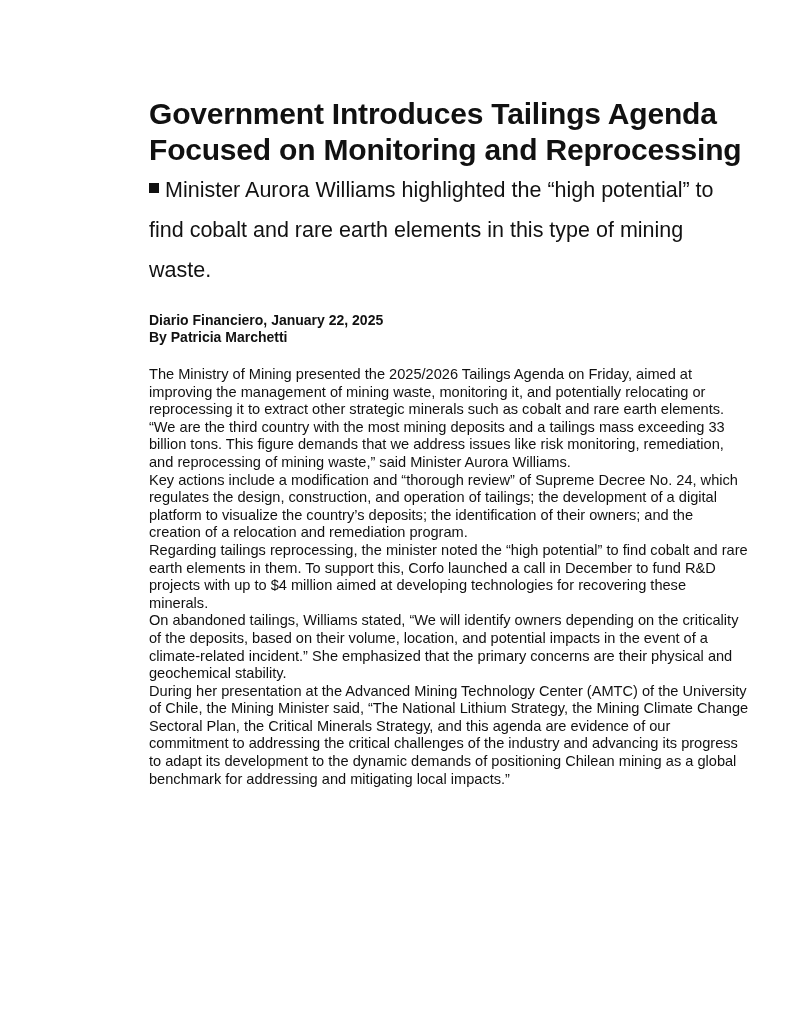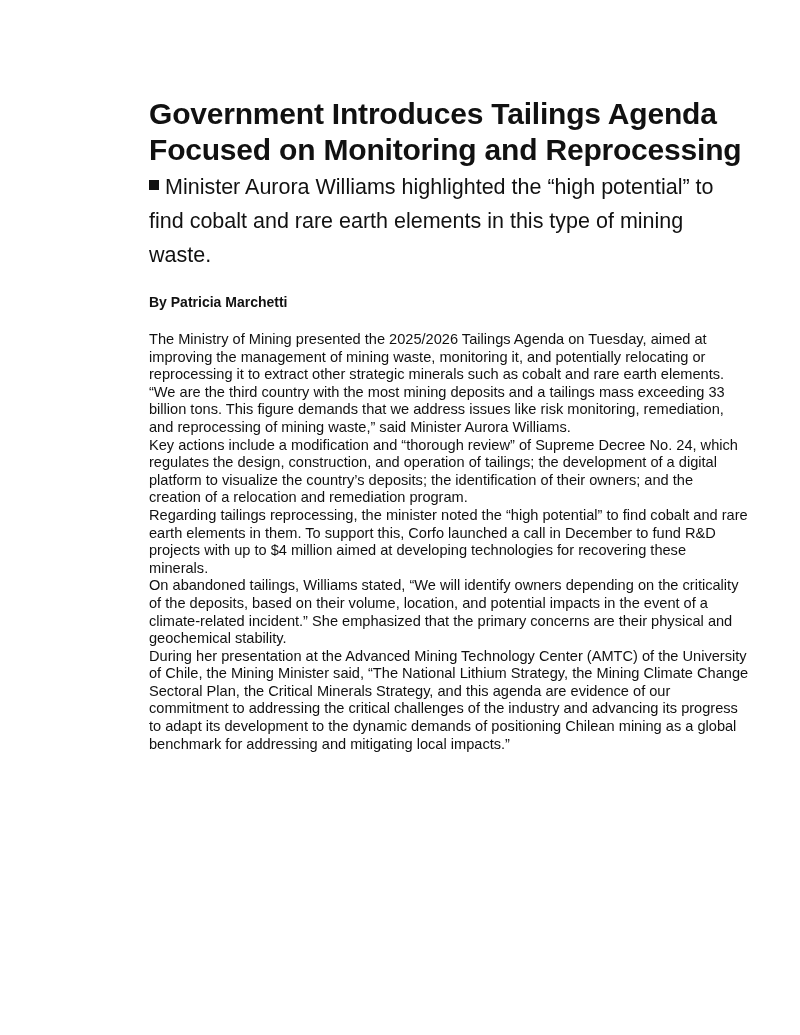--- a/index.html
+++ b/index.html
@@ -6,42 +6,43 @@
     body {
       width: 800px; height: 1035px; position: relative; overflow: hidden;
       font-family: "Liberation Sans", sans-serif; color: #111111;
     }
     .page { position: absolute; left: 101px; top: 96px; width: 600px; margin-left: 48px; }
     h1 {
       margin: 0; font-size: 30px; font-weight: bold; line-height: 36px;
       letter-spacing: -0.2px; color: #111;
     }
     .subtitle {
-      margin: 2px 0 0 0; font-size: 21.5px; line-height: 34px; font-weight: normal; color: #111;
+      margin: 2px 0 0 0; font-size: 21.5px; line-height: 40px; font-weight: normal; color: #111;
     }
     .bullet {
       display: inline-block; width: 10px; height: 10px; background: #111;
       margin-right: 6px; vertical-align: 4px;
     }
     .meta { margin-top: 22px; font-size: 14px; font-weight: bold; line-height: 17px; }
     .body { margin-top: 20px; font-size: 14.6px; line-height: 17.6px; }
     .body p { margin: 0; }
   </style>
 </head>
 <body>
 
 <div class="page">
   <h1>Government Introduces Tailings Agenda Focused on Monitoring and Reprocessing</h1>
   <div class="subtitle">
     <span class="bullet"></span><span>Minister Aurora Williams highlighted the “high potential” to find cobalt and rare earth elements in this type of mining waste.</span>
   </div>
   <div class="meta">
+    <div>Diario Financiero, January 22, 2025</div>
     <div>By Patricia Marchetti</div>
   </div>
   <div class="body">
-    <p>The Ministry of Mining presented the 2025/2026 Tailings Agenda on Tuesday, aimed at improving the management of mining waste, monitoring it, and potentially relocating or reprocessing it to extract other strategic minerals such as cobalt and rare earth elements.</p>
+    <p>The Ministry of Mining presented the 2025/2026 Tailings Agenda on Friday, aimed at improving the management of mining waste, monitoring it, and potentially relocating or reprocessing it to extract other strategic minerals such as cobalt and rare earth elements.</p>
     <p>“We are the third country with the most mining deposits and a tailings mass exceeding 33 billion tons. This figure demands that we address issues like risk monitoring, remediation, and reprocessing of mining waste,” said Minister Aurora Williams.</p>
     <p>Key actions include a modification and “thorough review” of Supreme Decree No. 24, which regulates the design, construction, and operation of tailings; the development of a digital platform to visualize the country’s deposits; the identification of their owners; and the creation of a relocation and remediation program.</p>
     <p>Regarding tailings reprocessing, the minister noted the “high potential” to find cobalt and rare earth elements in them. To support this, Corfo launched a call in December to fund R&amp;D projects with up to $4 million aimed at developing technologies for recovering these minerals.</p>
     <p>On abandoned tailings, Williams stated, “We will identify owners depending on the criticality of the deposits, based on their volume, location, and potential impacts in the event of a climate-related incident.” She emphasized that the primary concerns are their physical and geochemical stability.</p>
     <p>During her presentation at the Advanced Mining Technology Center (AMTC) of the University of Chile, the Mining Minister said, “The National Lithium Strategy, the Mining Climate Change Sectoral Plan, the Critical Minerals Strategy, and this agenda are evidence of our commitment to addressing the critical challenges of the industry and advancing its progress to adapt its development to the dynamic demands of positioning Chilean mining as a global benchmark for addressing and mitigating local impacts.”</p>
   </div>
 </div>
 
 </body></html>

